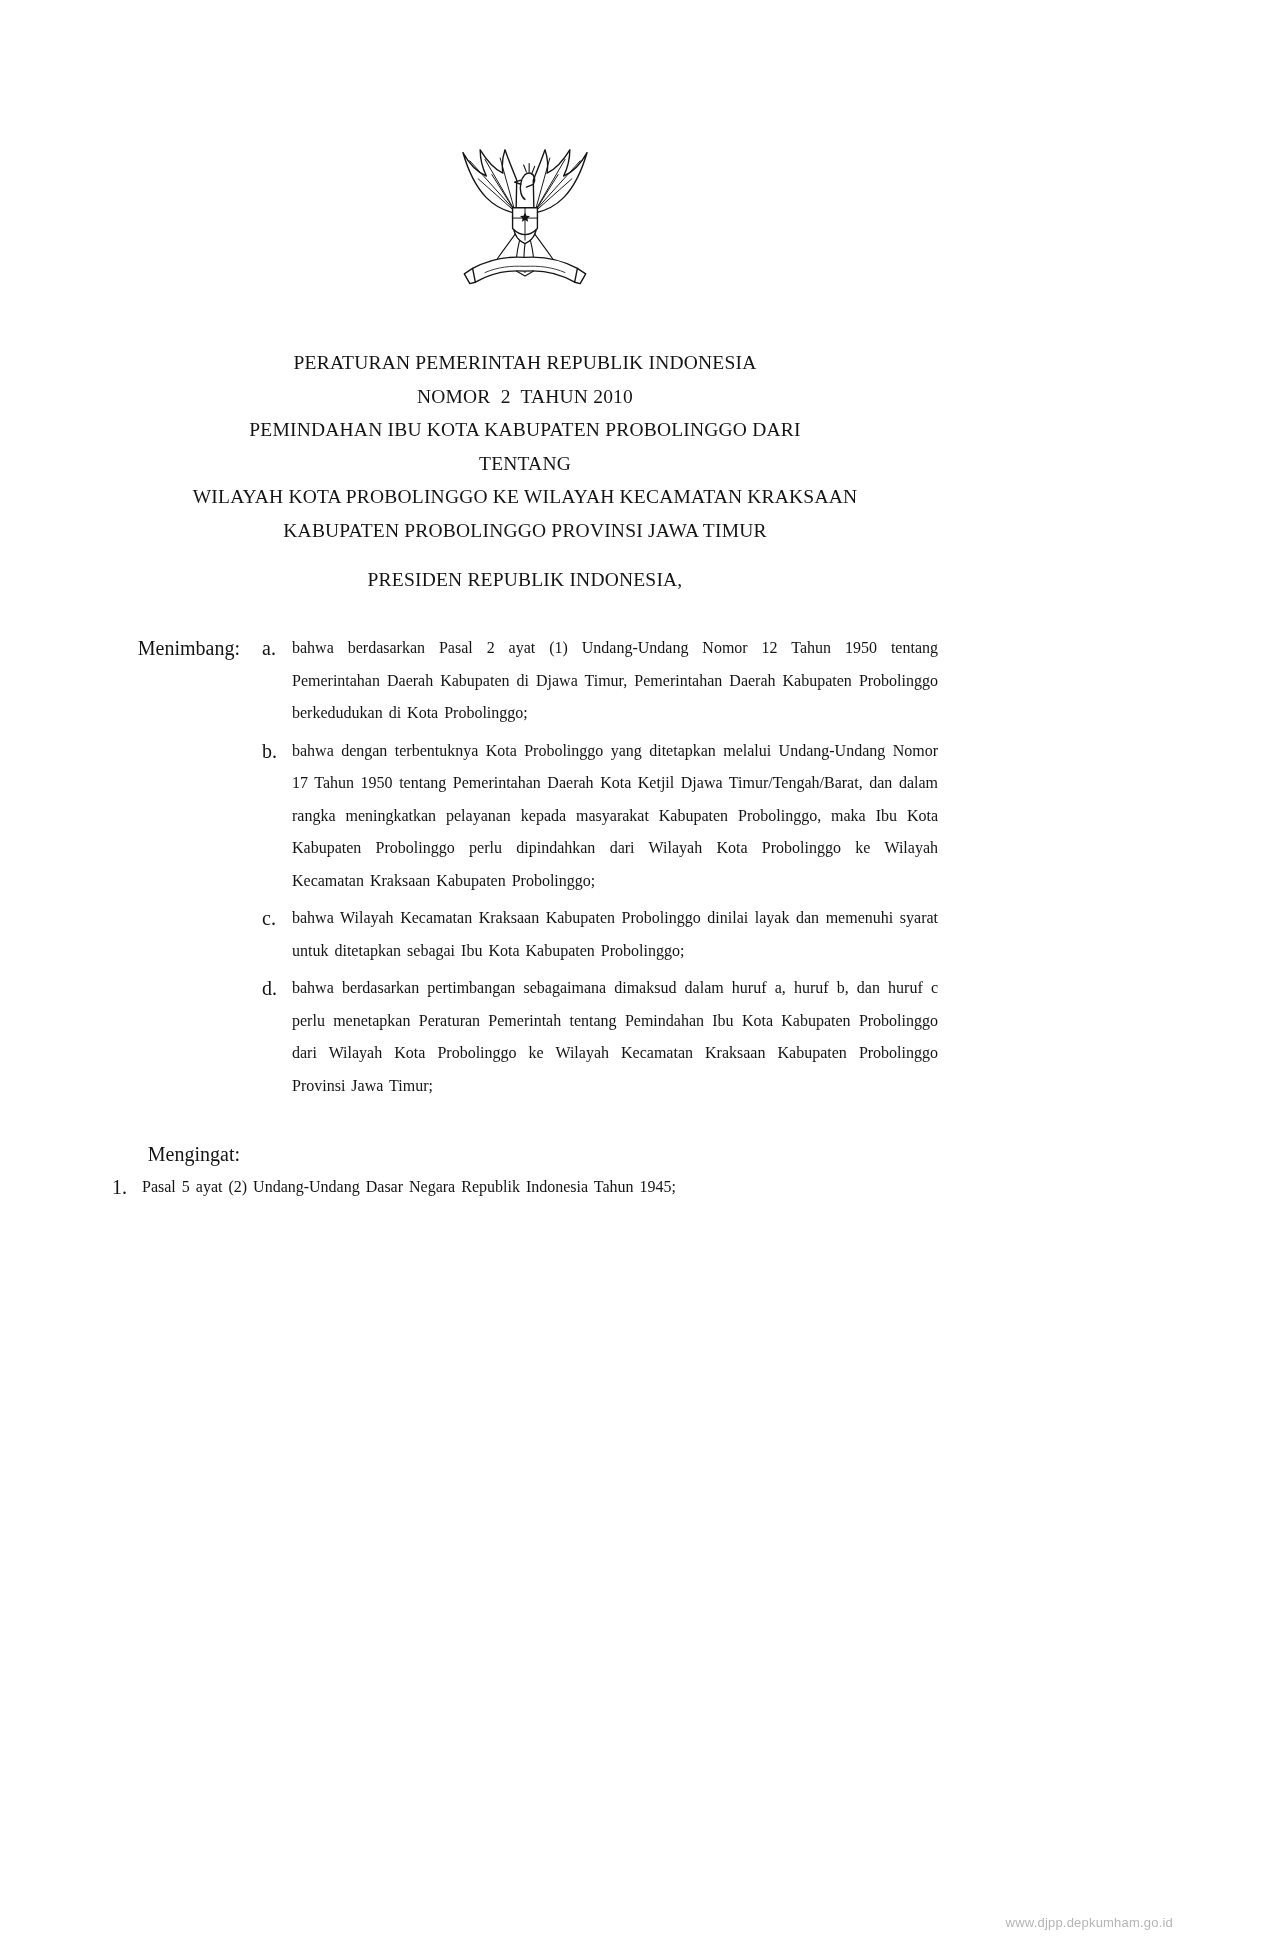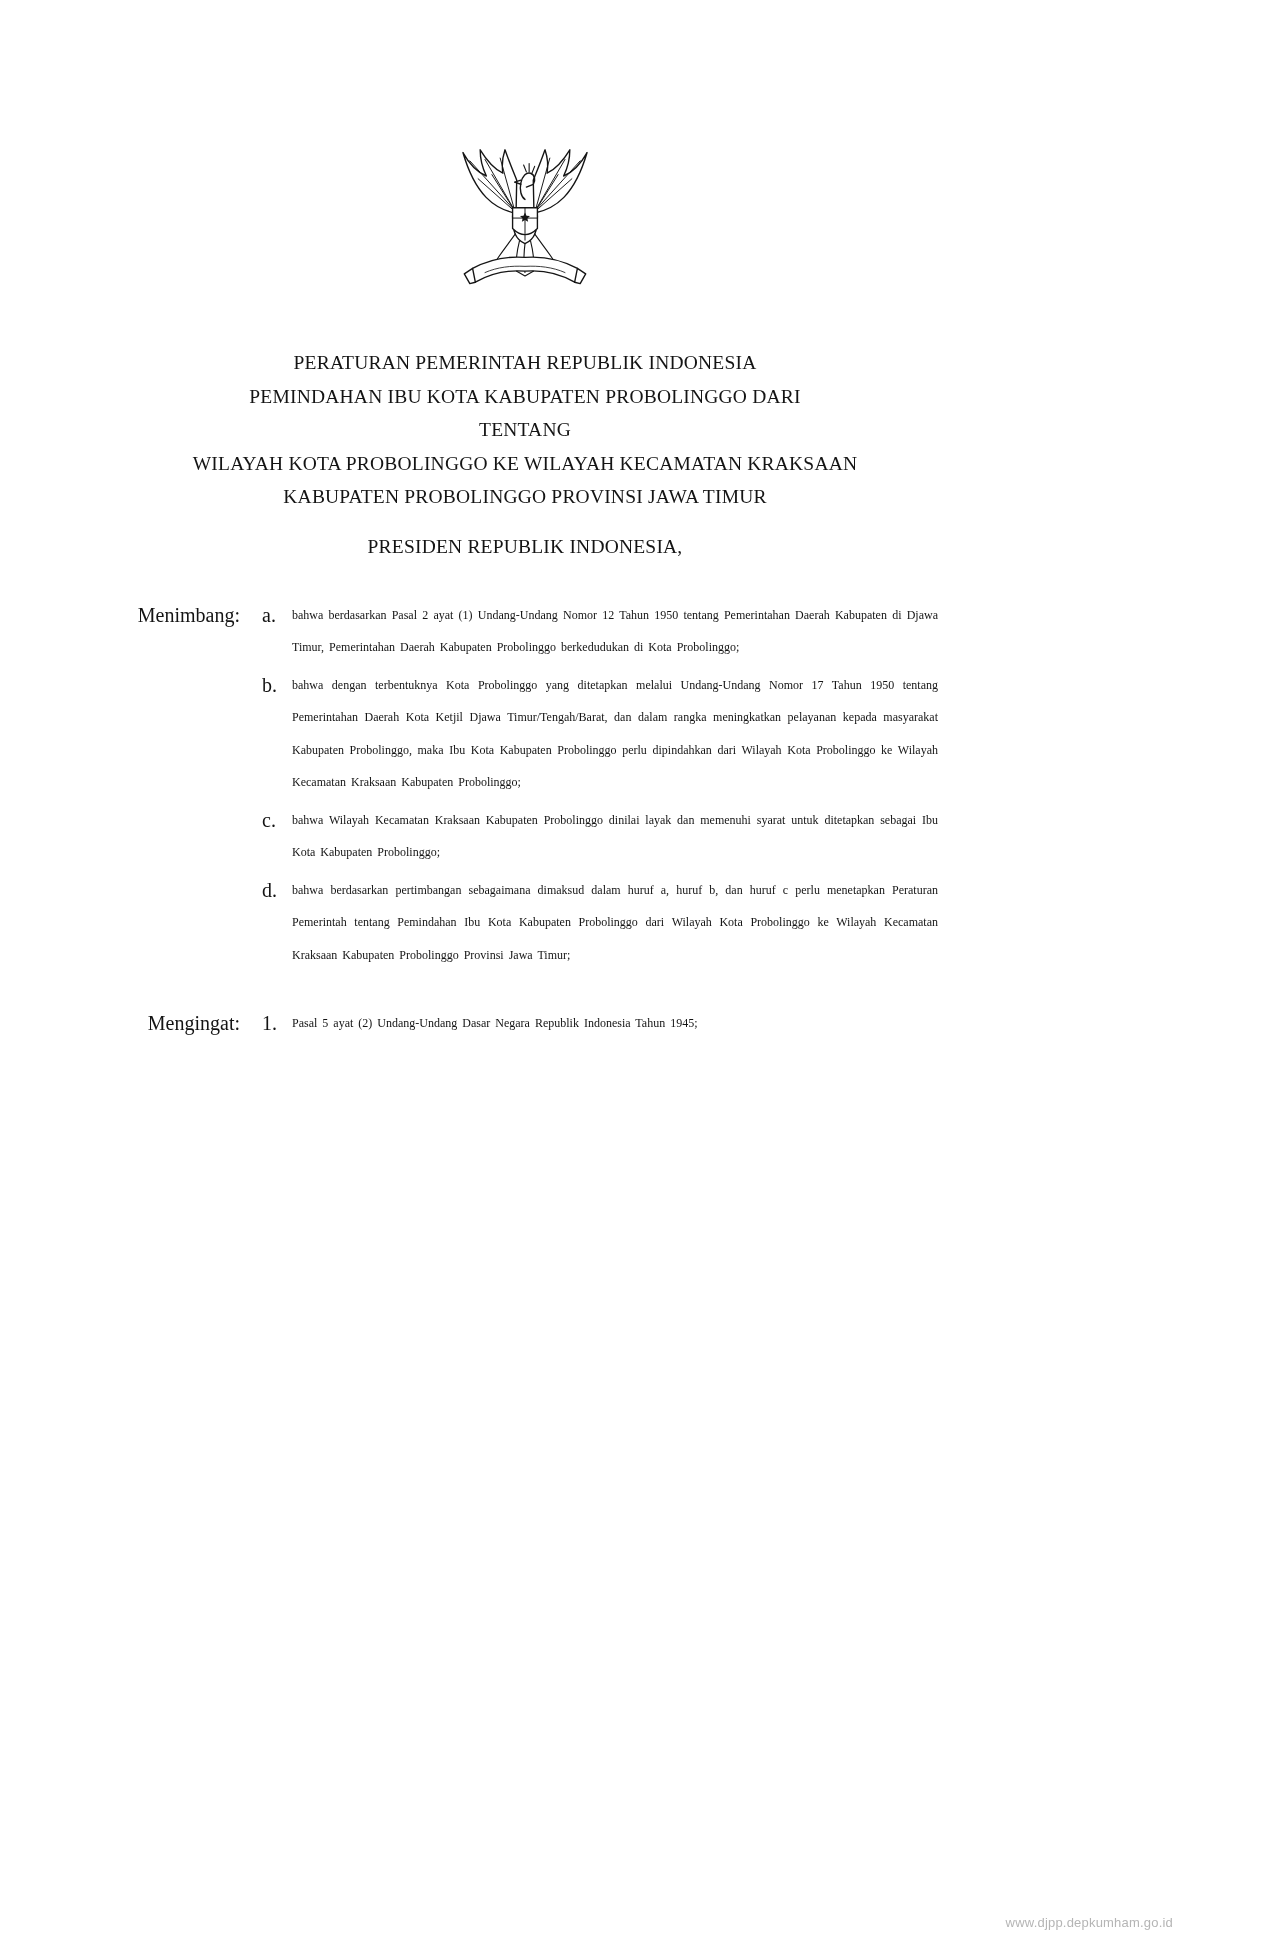--- a/index.html
+++ b/index.html
@@ -28,21 +28,21 @@
     font-size: 19.5px;
     line-height: 33.5px;
     letter-spacing: 0.2px;
   }
   .title-line { white-space: pre-wrap; }
   .invocation { margin-top: 33px; text-align: center; font-size: 19.5px; line-height: 33px; letter-spacing: 0.2px; }
   .issuer     { margin-top: 16px; text-align: center; font-size: 19.5px; line-height: 33px; letter-spacing: 0.2px; }
 
   .clauses { margin-top: 36px; }
   .clause { display: flex; align-items: flex-start; }
-  .clause + .clause { margin-top: 36px; }
+  .clause + .clause { margin-top: 36px; flex-direction: column; }
   .clause-label {
     width: 128px;
     margin-right: 22px;
     flex-shrink: 0;
     display: flex;
     justify-content: flex-end;
     font-size: 20px;
     line-height: 32.5px;
   }
   .clause-body { flex: 1; }
@@ -50,21 +50,21 @@
   .item + .item { margin-top: 5px; }
   .item-marker {
     width: 30px;
     flex-shrink: 0;
     font-size: 20px;
     line-height: 32.5px;
   }
   .item-text {
     flex: 1;
     text-align: justify;
-    font-size: 12px;
+    font-size: 16px;
     line-height: 32.5px;
     word-spacing: 2px;
   }
   .footer-watermark {
     position: absolute;
     right: 88px;
     bottom: 20px;
     font-family: "Liberation Sans", sans-serif;
     font-size: 13px;
     color: #b5b5b5;
@@ -115,20 +115,21 @@
 
           <path d="M34 192 C60 178 84 174 110 176 C136 174 160 178 186 192 L182 212 C158 198 134 194 110 196 C86 194 62 198 38 212 Z" fill="#ffffff"></path>
           <path d="M34 192 L22 200 L30 214 L38 212 M186 192 L198 200 L190 214 L182 212"></path>
           <path d="M52 198 C70 190 90 188 110 189 C130 188 150 190 168 198" stroke-width="1.2"></path>
         </g>
       </svg>
     </div>
 
     <div class="title-block">
       <div class="title-line">PERATURAN PEMERINTAH REPUBLIK INDONESIA</div>
+      <div class="title-line">NOMOR  2  TAHUN 2010</div>
       <div class="title-line">PEMINDAHAN IBU KOTA KABUPATEN PROBOLINGGO DARI</div>
       <div class="title-line">TENTANG</div>
       <div class="title-line">WILAYAH KOTA PROBOLINGGO KE WILAYAH KECAMATAN KRAKSAAN</div>
       <div class="title-line">KABUPATEN PROBOLINGGO PROVINSI JAWA TIMUR</div>
     </div>
 
     <div class="issuer">PRESIDEN REPUBLIK INDONESIA,</div>
 
     <div class="clauses">
 

